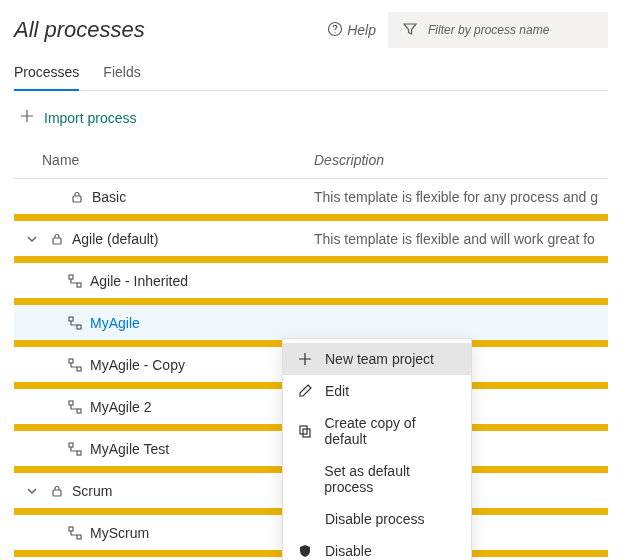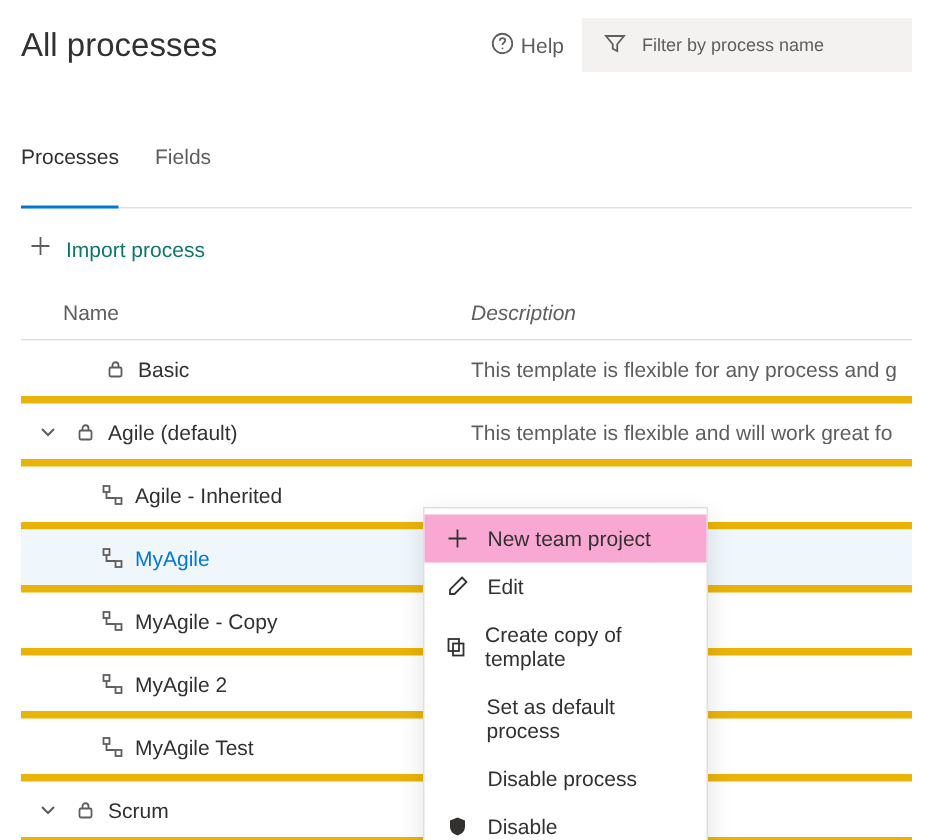--- a/index.html
+++ b/index.html
@@ -13,20 +13,21 @@
     height: 560px;
     overflow: hidden;
     position: relative;
   }
   .page { padding: 12px 20px 0 14px; }
   .header-row {
     display: flex;
     align-items: center;
     justify-content: space-between;
     margin-bottom: 4px;
+    font-style: italic;
   }
   .title {
     font-size: 22px;
     font-weight: 400;
     color: #323130;
     margin: 0;
   }
   .header-right {
     display: flex;
     align-items: center;
@@ -56,26 +57,25 @@
     font-size: 12px;
     white-space: nowrap;
   }
   .tabs {
     display: flex;
     gap: 24px;
     border-bottom: 1px solid #e1dfdd;
     margin-top: 8px;
   }
   .tab {
-    padding: 8px 0 26px 0;
+    padding: 8px 0 10px 0;
     color: #605e5c;
     cursor: pointer;
     font-size: 14px;
     position: relative;
-    margin-top: 32px;
   }
   .tab.active {
     color: #323130;
   }
   .tab.active::after {
     content: "";
     position: absolute;
     left: 0; right: 0; bottom: -1px;
     height: 2px;
     background: #0078d4;
@@ -95,21 +95,21 @@
     padding: 8px 0 10px 0;
     color: #605e5c;
     font-size: 14px;
   }
   .col-name { width: 300px; padding-left: 28px; }
   .col-desc { flex: 1; font-style: italic; }
   .rows { }
   .row {
     display: flex;
     align-items: center;
-    border-bottom: 5px solid #eab308;
+    border-bottom: 7px solid #eab308;
     min-height: 42px;
   }
   .row.selected { background: #eff6fc; }
   .row .name-cell {
     width: 300px;
     display: flex;
     align-items: center;
     gap: 8px;
   }
   .row .desc-cell {
@@ -155,21 +155,21 @@
   }
   .menu-item {
     display: flex;
     align-items: center;
     gap: 12px;
     padding: 8px 14px;
     cursor: pointer;
     color: #323130;
     font-size: 14px;
   }
-  .menu-item:hover, .menu-item.hovered { background: #f9a8d4; }
+  .menu-item:hover, .menu-item.hovered { background: #e5e5e5; }
   .menu-icon { width: 16px; display: inline-flex; justify-content: center; }
   .menu-icon svg { width: 14px; height: 14px; }
   .menu-icon.blank { width: 16px; }
 </style>
 </head>
 <body>
 
 <div class="page">
   <div class="header-row">
     <h1 class="title">All processes</h1>
@@ -372,21 +372,21 @@
       </span>
     <span>Edit</span>
   </div>
   <div class="menu-item">
     <span class="menu-icon">
         <svg viewBox="0 0 14 14" fill="none" stroke="#323130" stroke-width="1.2">
           <rect x="2" y="2" width="7" height="8"></rect>
           <rect x="5" y="5" width="7" height="8"></rect>
         </svg>
       </span>
-    <span>Create copy of template</span>
+    <span>Create copy of default</span>
   </div>
   <div class="menu-item">
     <span class="menu-icon blank"></span>
     <span>Set as default process</span>
   </div>
   <div class="menu-item">
     <span class="menu-icon blank"></span>
     <span>Disable process</span>
   </div>
   <div class="menu-item">

